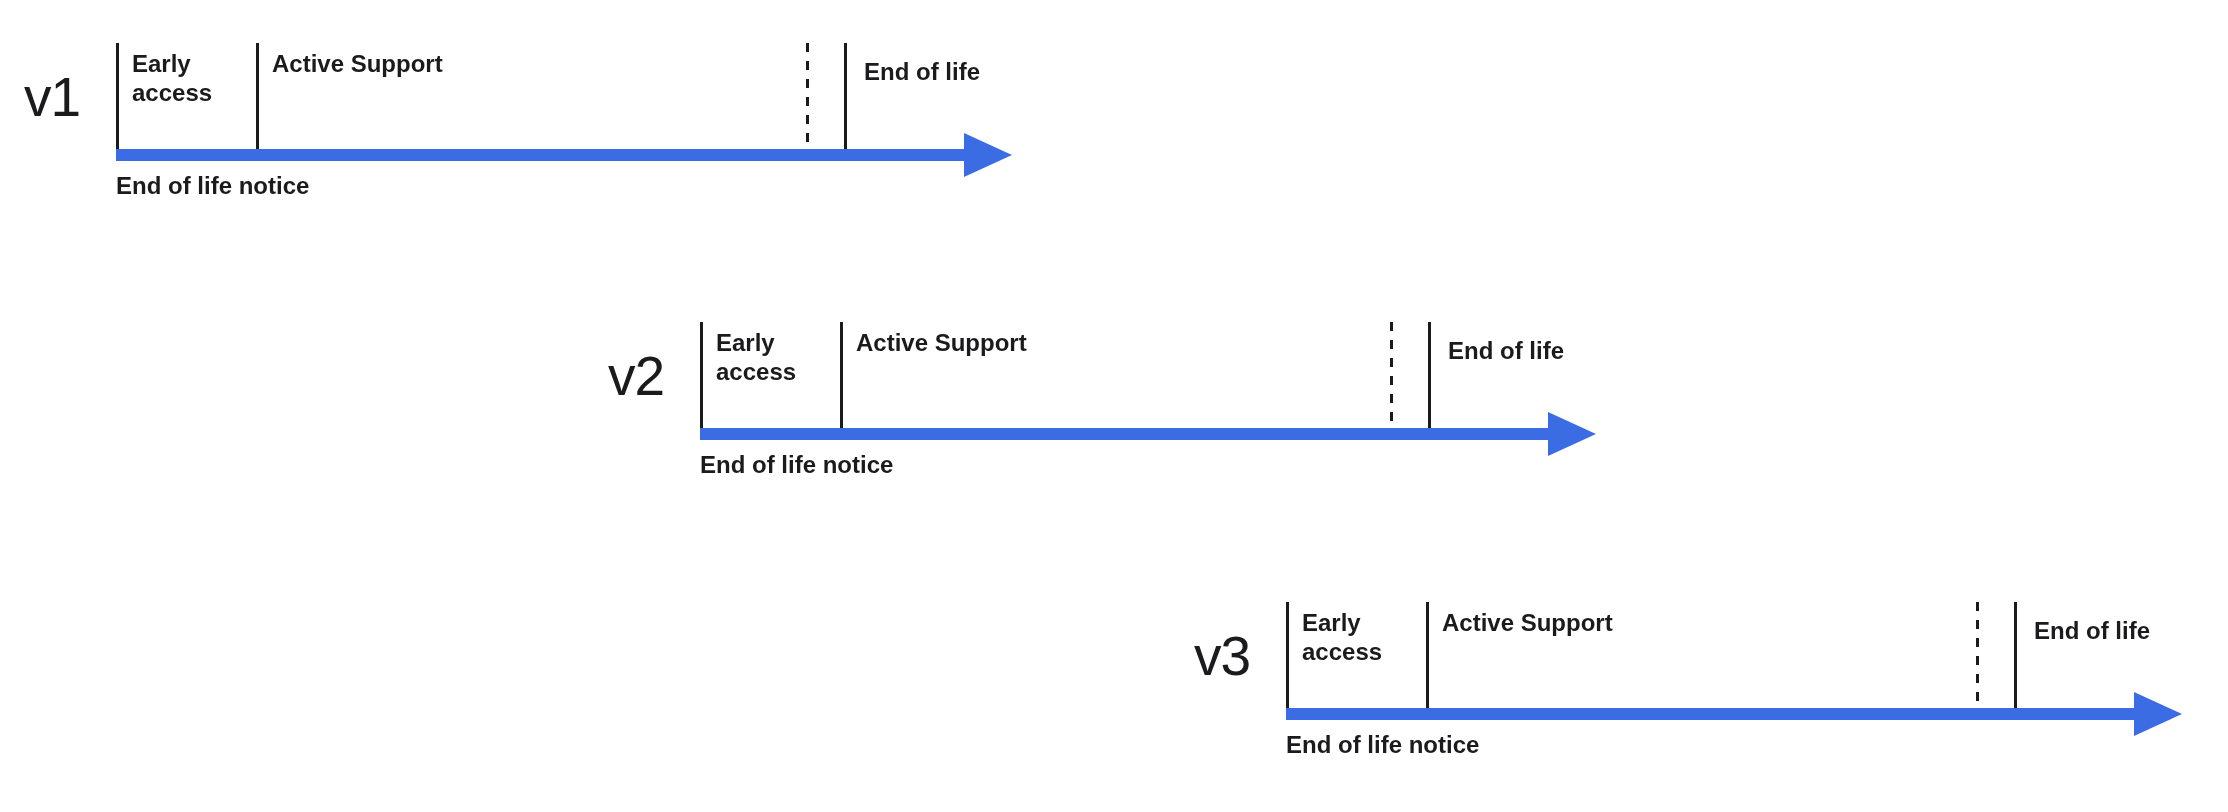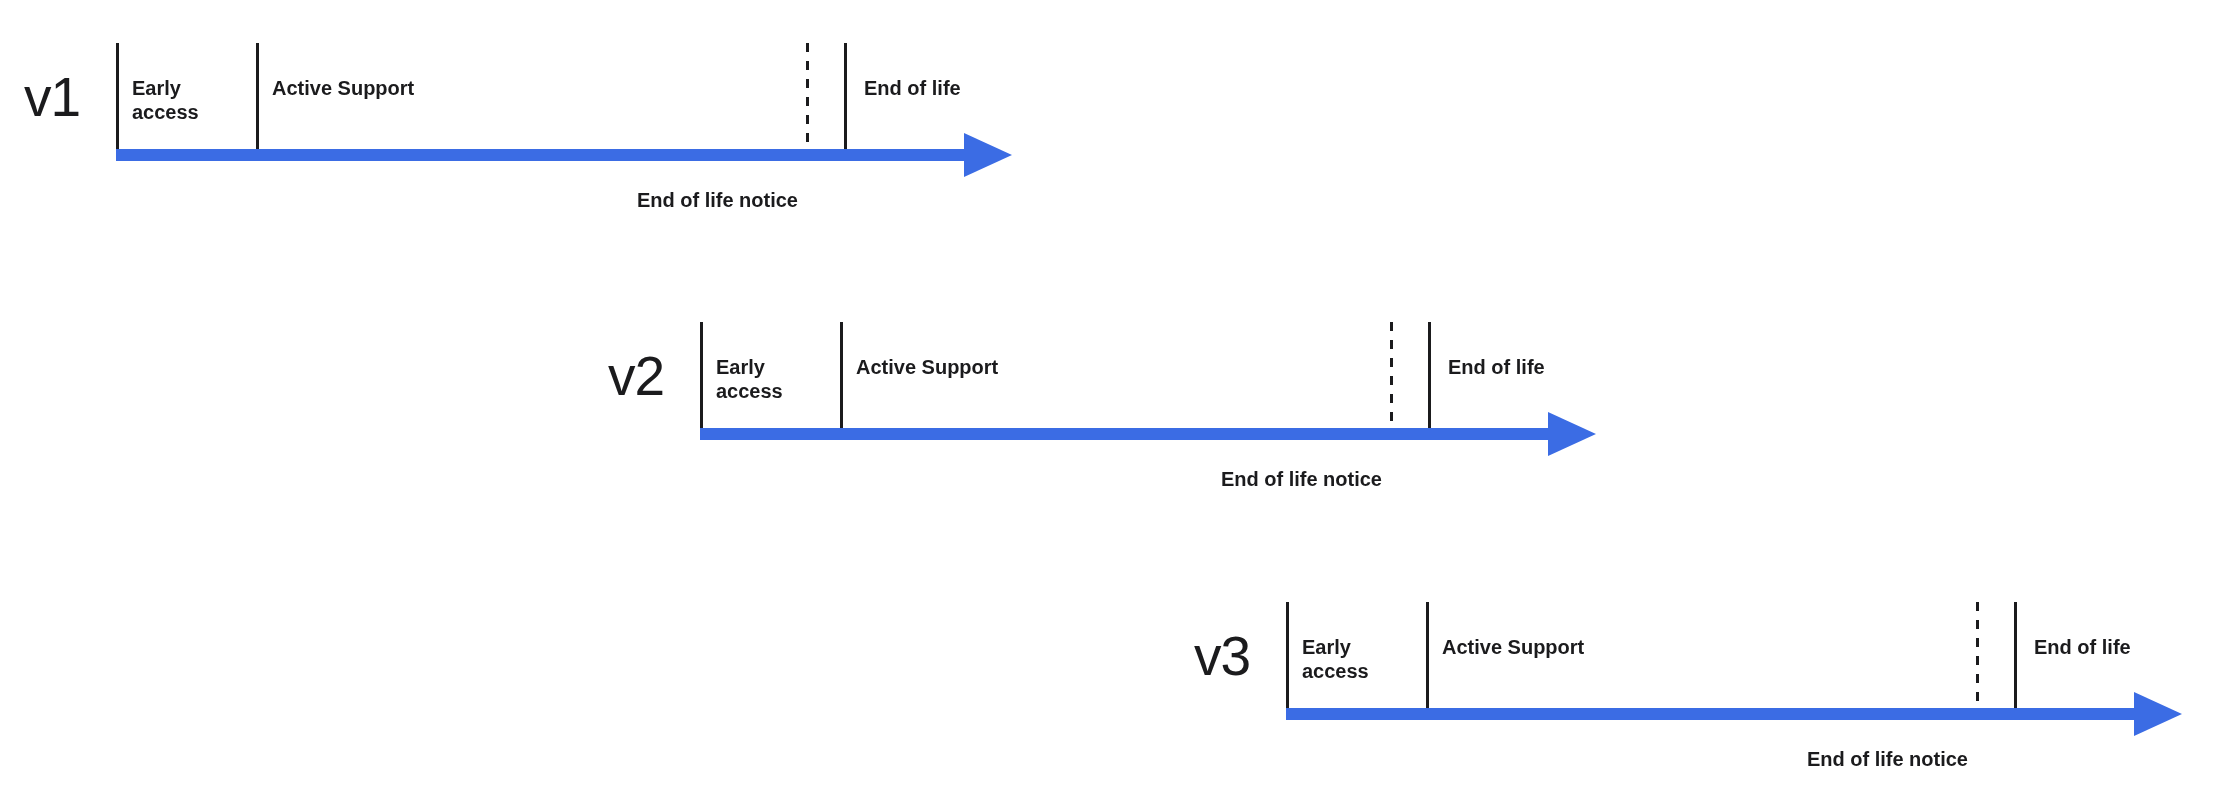--- a/index.html
+++ b/index.html
@@ -53,38 +53,37 @@
     left: 690px;
     background: repeating-linear-gradient(
       to bottom,
       var(--tick) 0 9px,
       transparent 9px 18px
     );
   }
   .tick-eol { left: 728px; }
   .label {
     position: absolute;
-    font-size: 20px;
+    font-size: 24px;
     font-weight: 700;
     line-height: 1.22;
-    margin-top: 27px;
   }
   .label-early {
     left: 16px;
     top: 6px;
     width: 112px;
   }
   .label-active {
     left: 156px;
     top: 6px;
     white-space: nowrap;
   }
   .label-eol {
     left: 748px;
-    top: 6px;
+    top: 14px;
     white-space: nowrap;
   }
   .arrow {
     position: absolute;
     left: 0;
     top: 106px;
     width: 900px;
     height: 44px;
   }
   .arrow-line {
@@ -100,23 +99,22 @@
     left: 848px;
     top: -16px;
     width: 0;
     height: 0;
     border-top: 22px solid transparent;
     border-bottom: 22px solid transparent;
     border-left: 48px solid var(--arrow);
   }
   .label-notice {
     left: 0;
-    top: 118px;
+    top: 128px;
     width: 682px;
-    text-align: right;
     white-space: nowrap;
   }
 </style>
 </head>
 <body>
 
 <div class="timeline" style="left:116px; top:43px;">
   <div class="version">v1</div>
   <div class="track">
     <div class="tick tick-start"></div>

